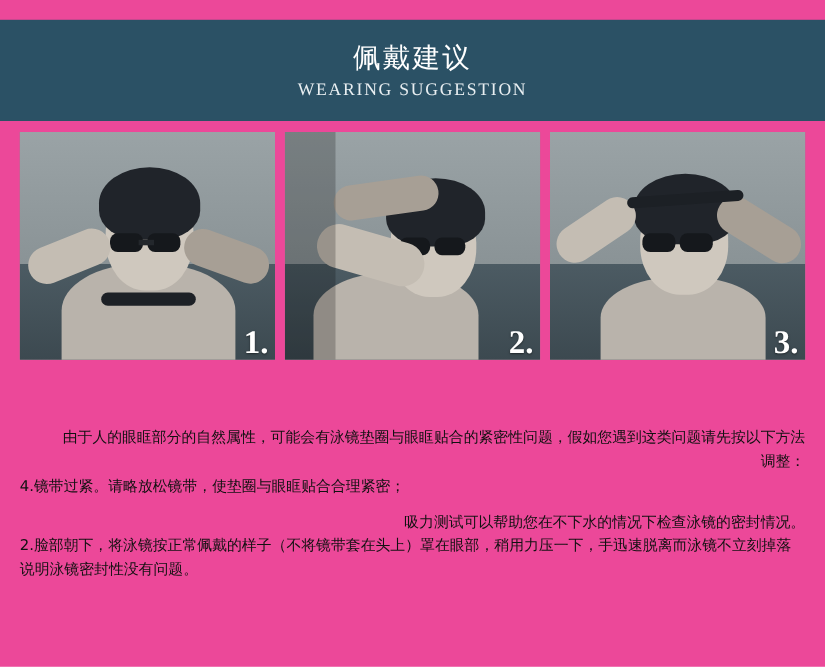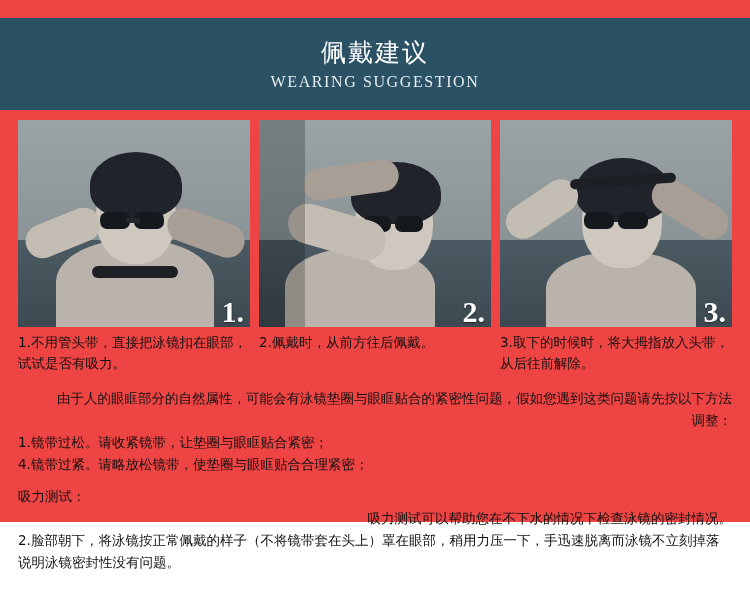--- a/index.html
+++ b/index.html
@@ -10,22 +10,22 @@
     width: 750px;
     height: 606px;
     background: #ffffff;
     font-family: "DejaVu Sans", "Liberation Sans", sans-serif;
     color: #1a1a1a;
     overflow: hidden;
   }
   .page {
     position: relative;
     width: 750px;
-    height: 522px;
-    background: #ef4444;
+    height: 606px;
+    background: #ec4899;
   }
 
   
   .banner {
     position: absolute;
     left: 0;
     top: 18px;
     width: 750px;
     height: 92px;
     background: #2b5165;
@@ -210,29 +210,22 @@
       <div class="goggle" style="left:84px; top:92px; width:30px; height:17px;"></div>
       <div class="goggle" style="left:118px; top:92px; width:30px; height:17px;"></div>
       <div class="arm" style="left:2px; top:72px; width:80px; height:34px; transform:rotate(-34deg);"></div>
       <div class="arm dark" style="left:148px; top:72px; width:84px; height:34px; transform:rotate(32deg);"></div>
       <div class="strap" style="left:70px; top:56px; width:106px; height:10px; border-radius:6px; background:#1c2025; transform:rotate(-4deg);"></div>
       <div class="num">3.</div>
     </div>
 
   </div>
 
-  <div class="captions">
-    <div>1.不用管头带，直接把泳镜扣在眼部，试试是否有吸力。</div>
-    <div>2.佩戴时，从前方往后佩戴。</div>
-    <div>3.取下的时候时，将大拇指放入头带，从后往前解除。</div>
-  </div>
 
   <div class="bodytext">
     <p class="indent">由于人的眼眶部分的自然属性，可能会有泳镜垫圈与眼眶贴合的紧密性问题，假如您遇到这类问题请先按以下方法调整：</p>
-    <p>1.镜带过松。请收紧镜带，让垫圈与眼眶贴合紧密；</p>
     <p>4.镜带过紧。请略放松镜带，使垫圈与眼眶贴合合理紧密；</p>
     <div class="gap"></div>
-    <p>吸力测试：</p>
     <p class="indent">吸力测试可以帮助您在不下水的情况下检查泳镜的密封情况。</p>
     <p>2.脸部朝下，将泳镜按正常佩戴的样子（不将镜带套在头上）罩在眼部，稍用力压一下，手迅速脱离而泳镜不立刻掉落说明泳镜密封性没有问题。</p>
   </div>
 
 </div>
 
 </body></html>

